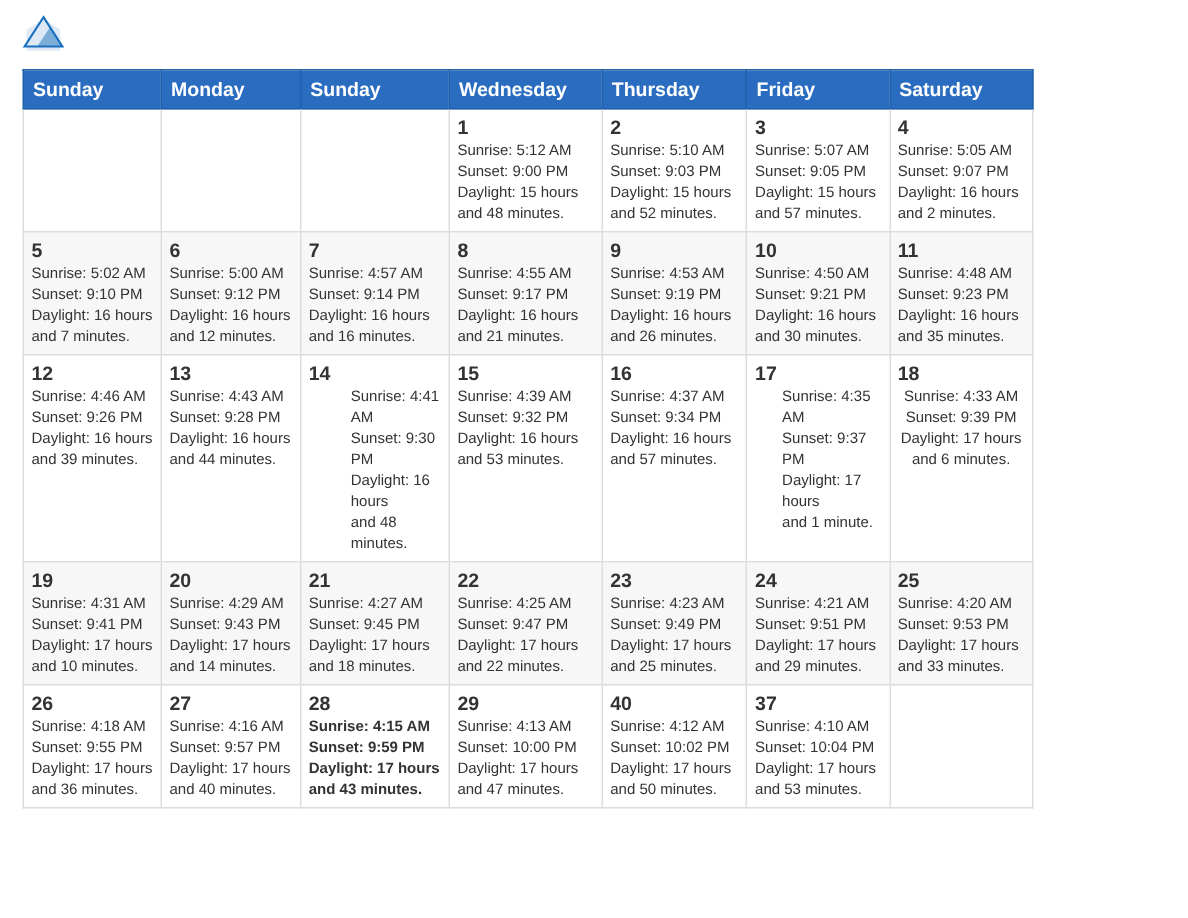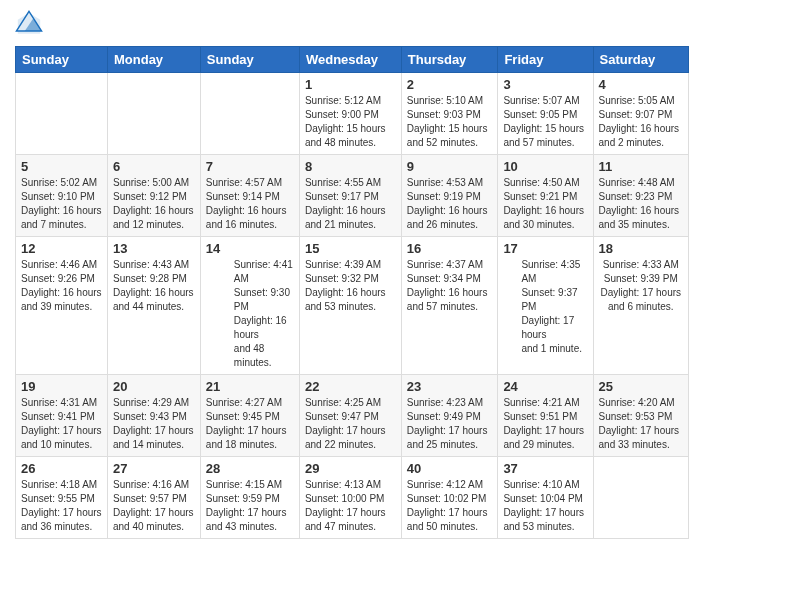--- a/index.html
+++ b/index.html
@@ -322,21 +322,21 @@
           </td>
           <td>
             <div class="cell-day">27</div>
             <div class="cell-info" style="white-space: pre-line;">Sunrise: 4:16 AM
 Sunset: 9:57 PM
 Daylight: 17 hours
 and 40 minutes.</div>
           </td>
           <td>
             <div class="cell-day">28</div>
-            <div class="cell-info" style="white-space: pre-line;">Sunrise: 4:15 AM
+            <div class="cell-info" style="white-space: pre-line; font-weight: bold;">Sunrise: 4:15 AM
 Sunset: 9:59 PM
 Daylight: 17 hours
 and 43 minutes.</div>
           </td>
           <td>
             <div class="cell-day">29</div>
             <div class="cell-info" style="white-space: pre-line;">Sunrise: 4:13 AM
 Sunset: 10:00 PM
 Daylight: 17 hours
 and 47 minutes.</div>

